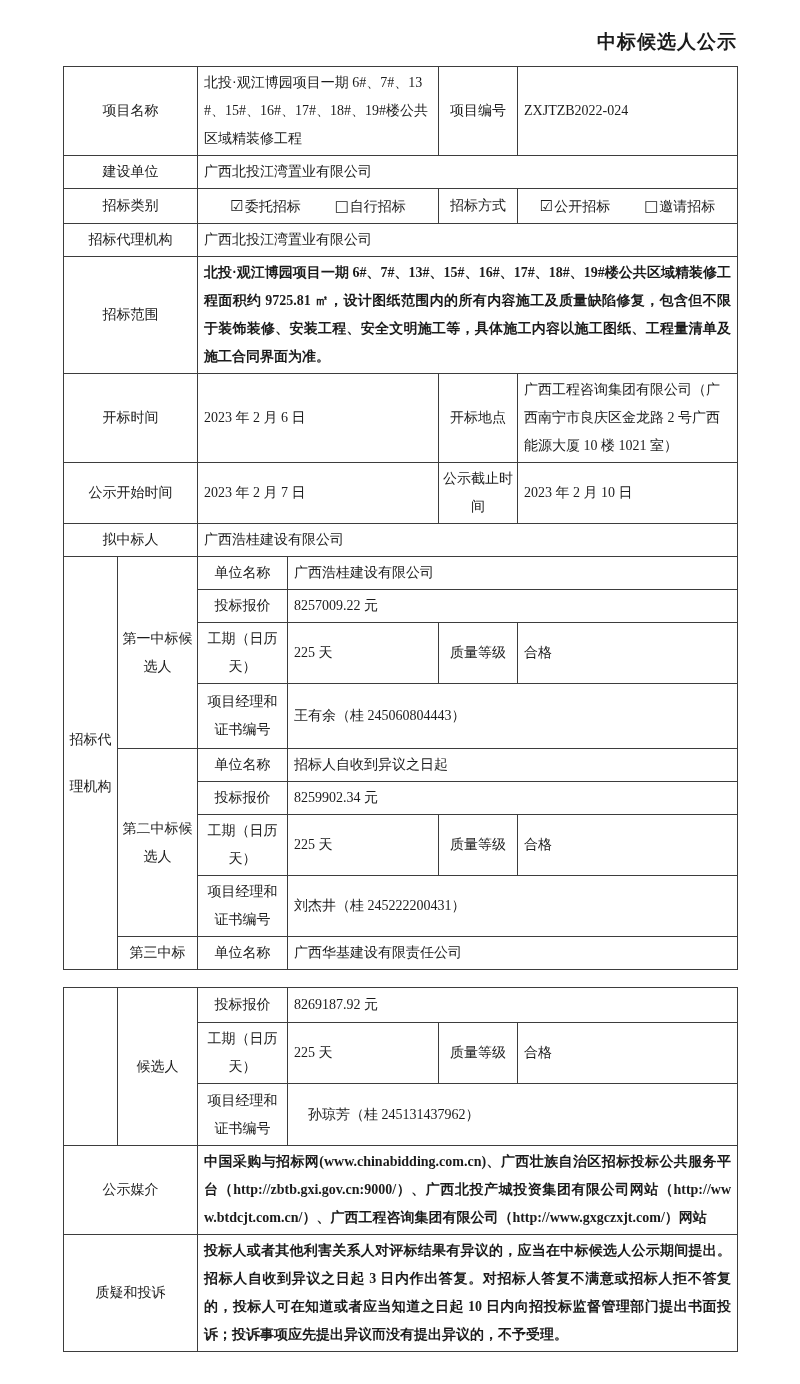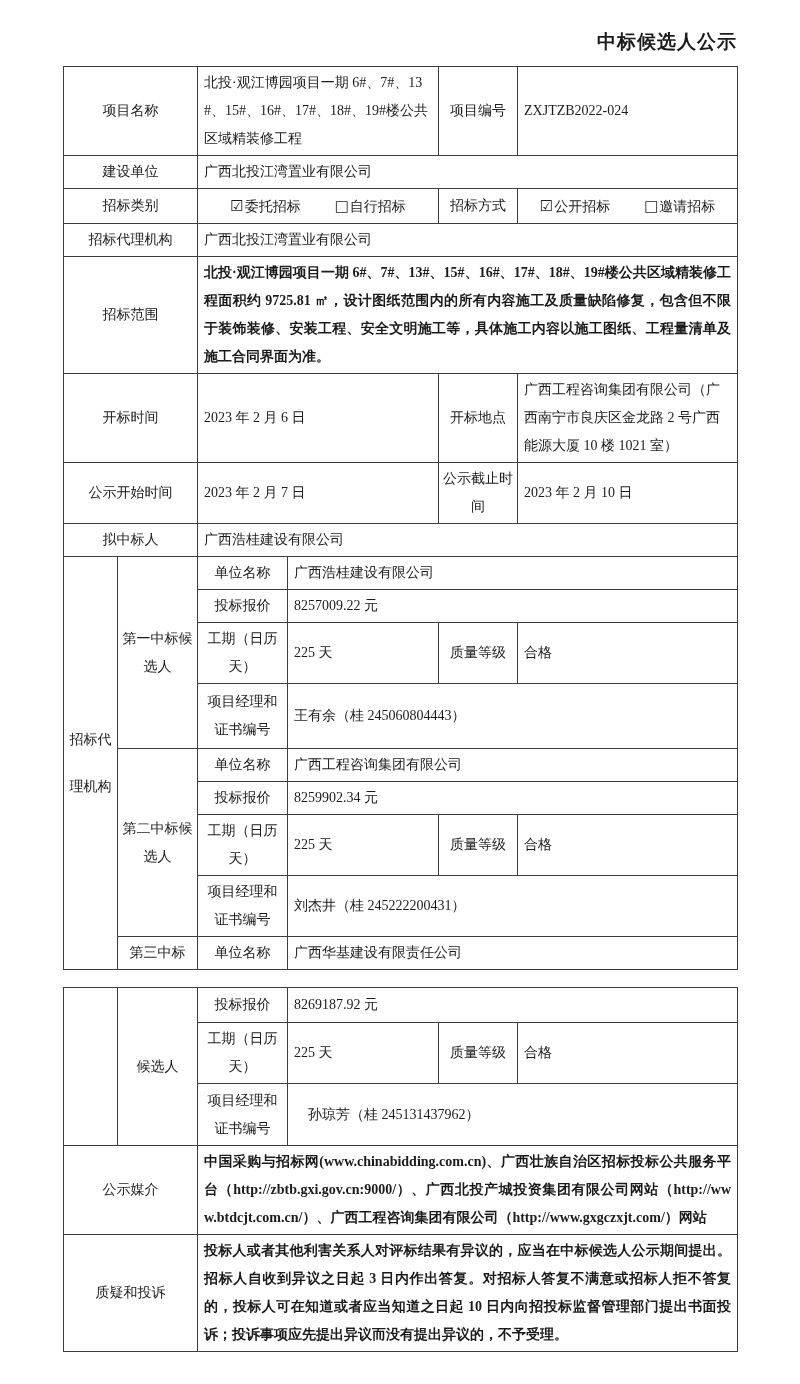--- a/index.html
+++ b/index.html
@@ -105,21 +105,21 @@
         <td>合格</td>
       </tr>
       <tr style="height:65px">
         <td class="lbl">项目经理和证书编号</td>
         <td colspan="3">王有余（桂 245060804443）</td>
       </tr>
 
       <tr style="height:33px">
         <td rowspan="4" class="lbl">第二中标候选人</td>
         <td class="lbl">单位名称</td>
-        <td colspan="3">广西工程咨询集团有限公司</td>
+        <td colspan="3">招标人自收到异议之日起</td>
       </tr>
       <tr style="height:33px">
         <td class="lbl">投标报价</td>
         <td colspan="3">8259902.34 元</td>
       </tr>
       <tr style="height:55px">
         <td class="lbl">工期（日历天）</td>
         <td>225 天</td>
         <td class="lbl">质量等级</td>
         <td>合格</td>

